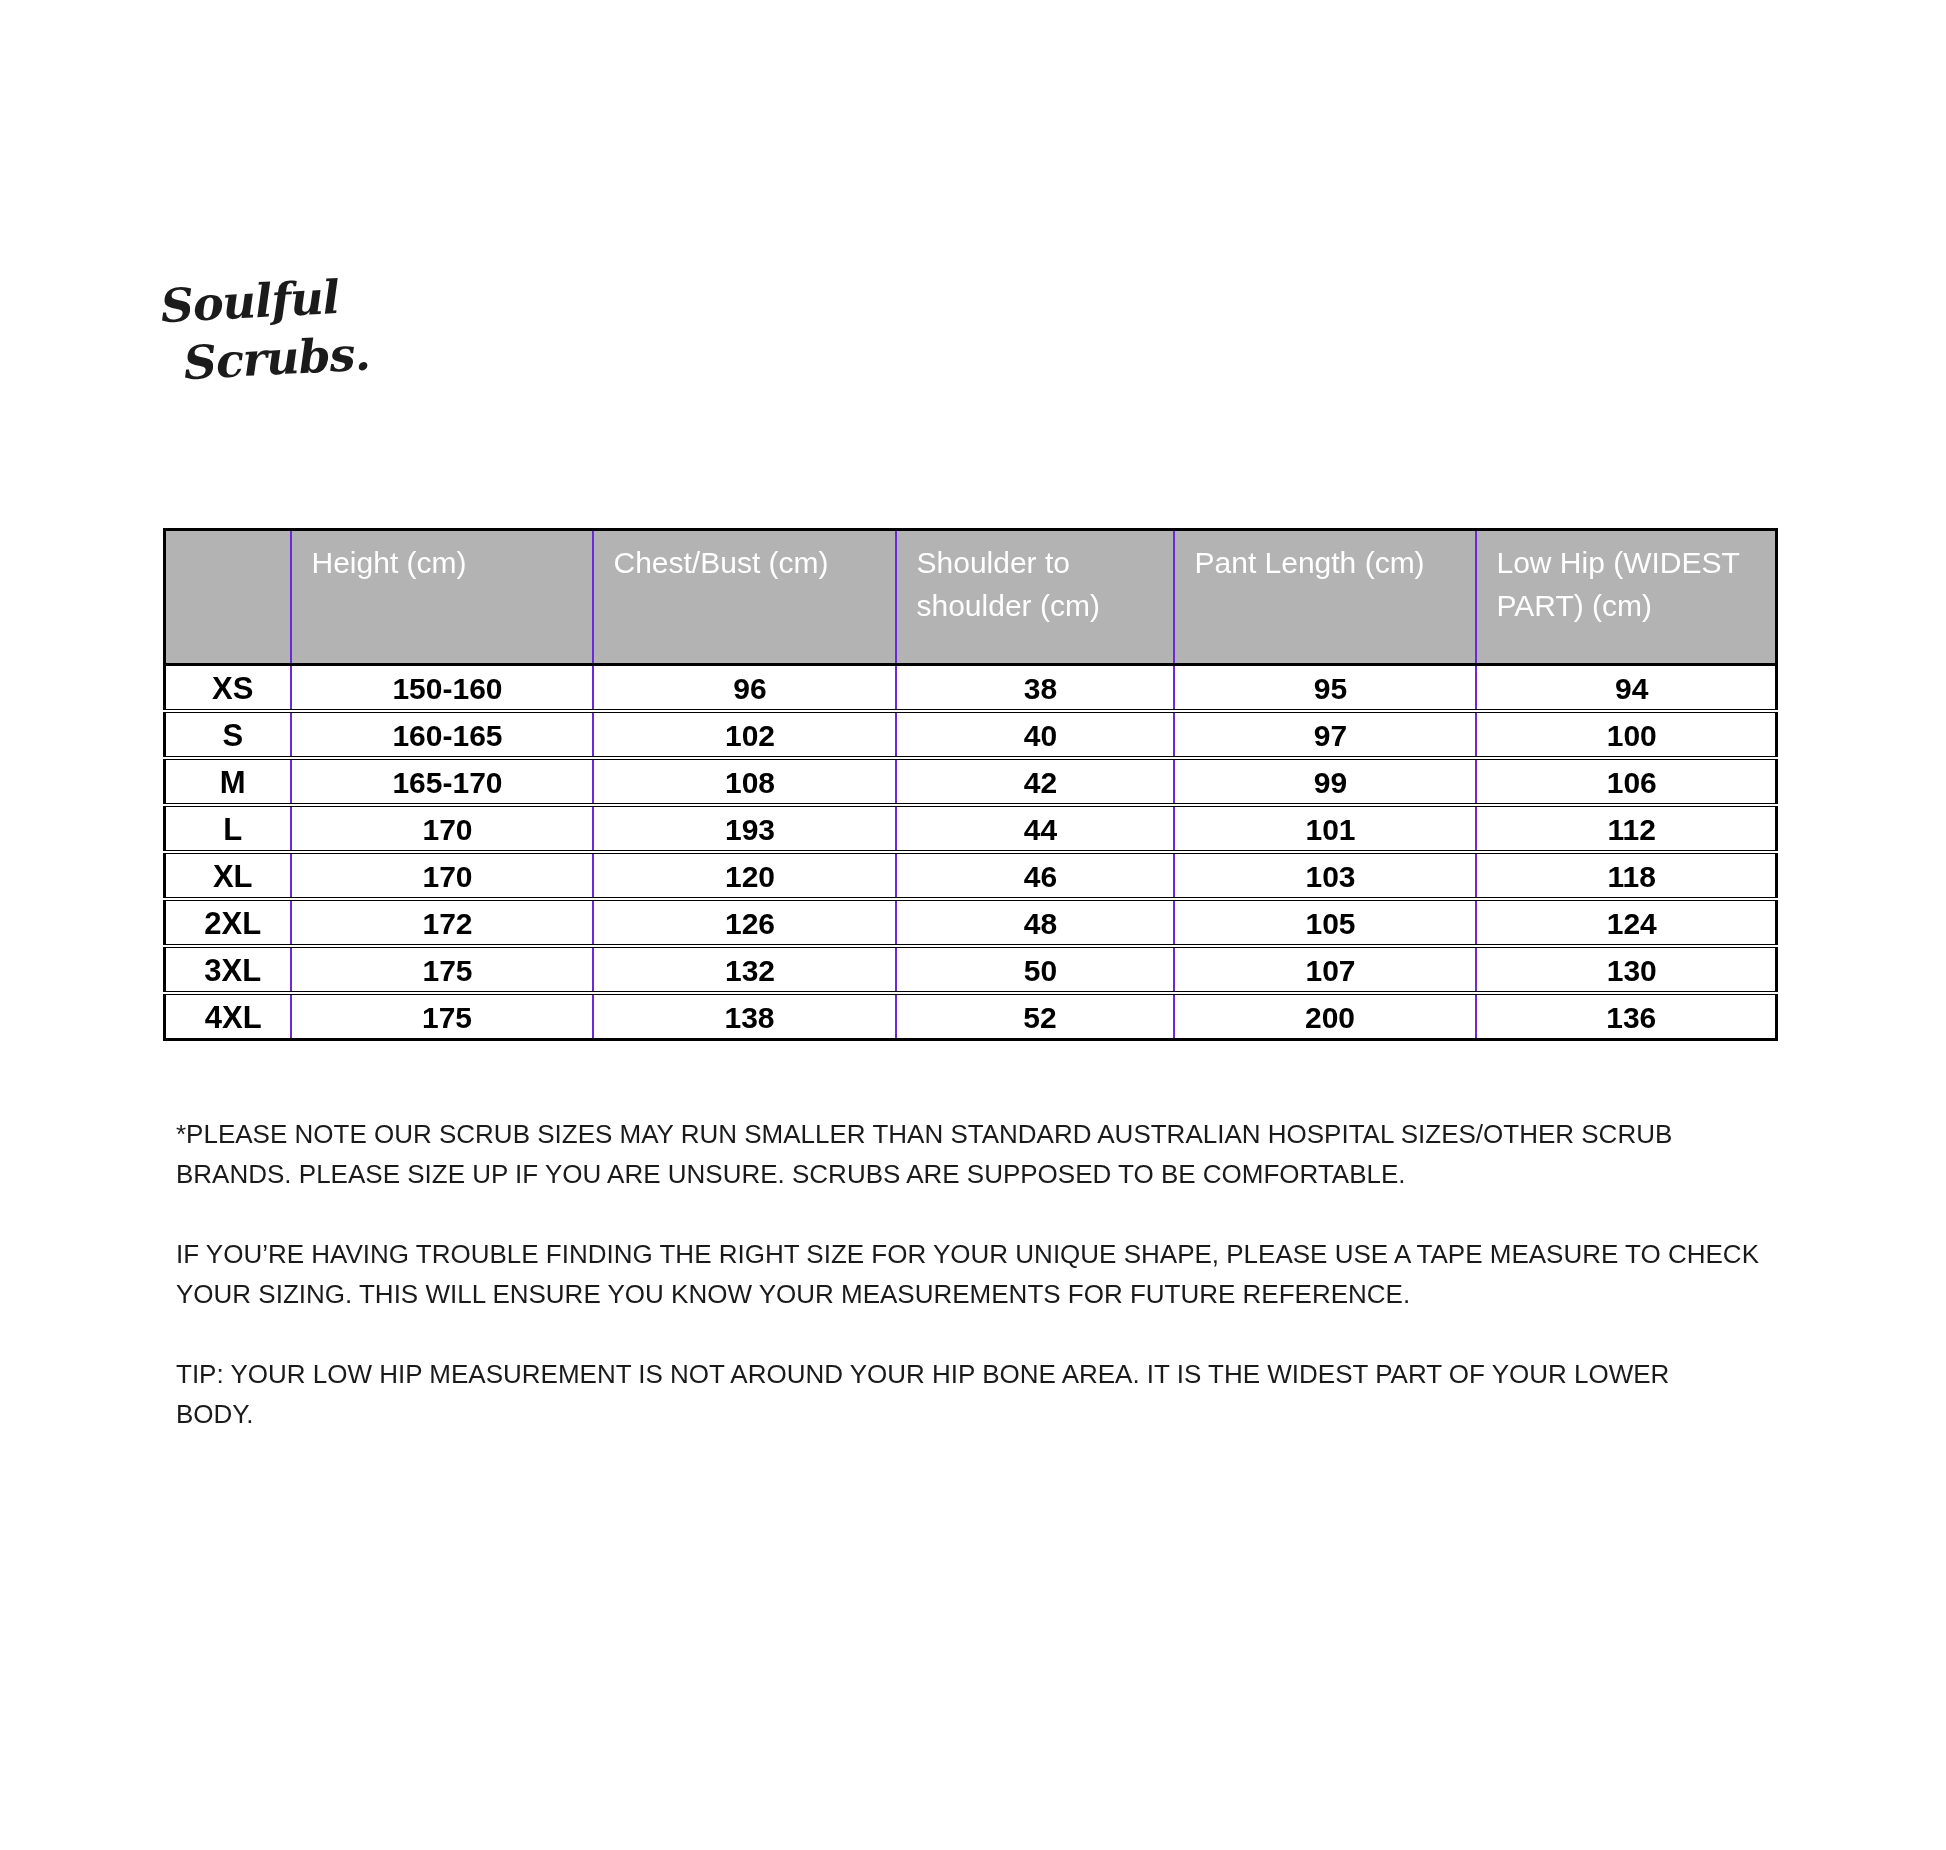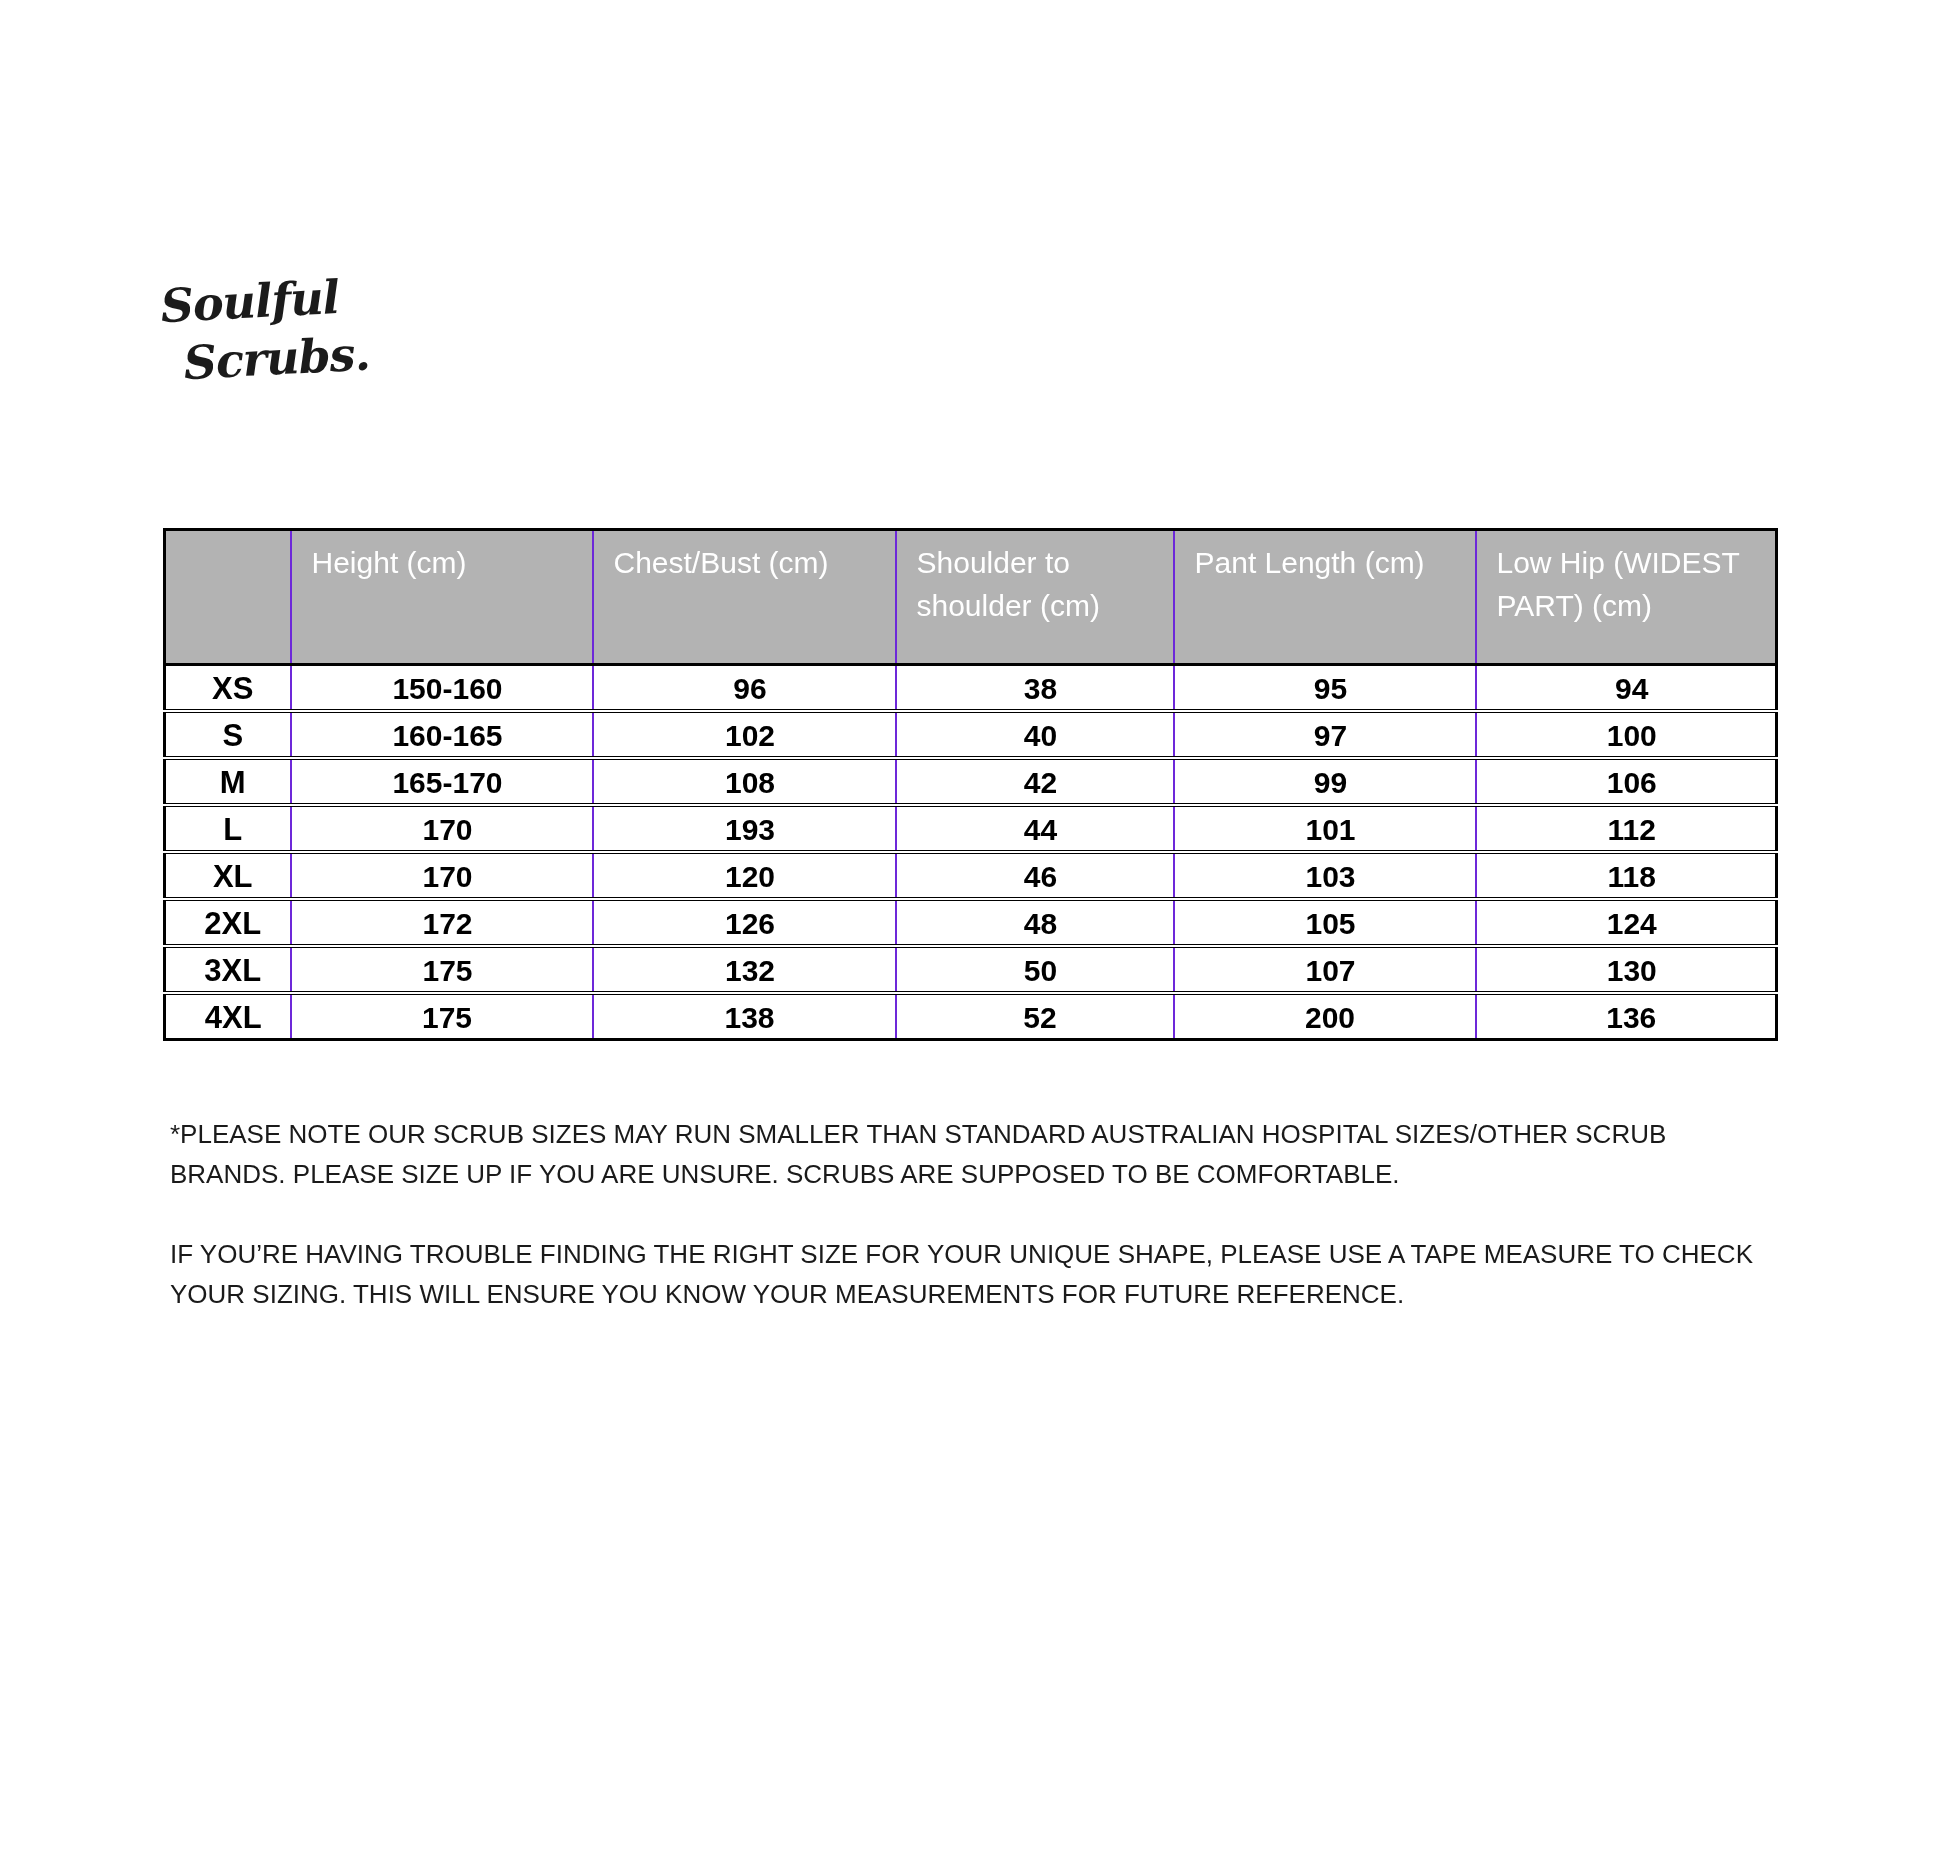--- a/index.html
+++ b/index.html
@@ -86,21 +86,21 @@
   .notes {
     position: absolute;
     left: 160px;
     top: 1114px;
     width: 1650px;
     font-size: 26px;
     line-height: 40px;
     color: #1a1a1a;
   }
   .notes p {
-    margin: 0 0 40px 10px;
+    margin: 0 0 40px 16px;
     white-space: pre-line;
   }
 </style>
 </head>
 <body>
 
 <div class="page">
 
   <div class="logo">
     <div class="line1">Soulful</div>
@@ -192,15 +192,17 @@
         <td>136</td>
       </tr>
     </tbody>
   </table>
 
   <div class="notes">
     <p>*PLEASE NOTE OUR SCRUB SIZES MAY RUN SMALLER THAN STANDARD AUSTRALIAN HOSPITAL SIZES/OTHER SCRUB
 BRANDS. PLEASE SIZE UP IF YOU ARE UNSURE. SCRUBS ARE SUPPOSED TO BE COMFORTABLE.</p>
     <p>IF YOU’RE HAVING TROUBLE FINDING THE RIGHT SIZE FOR YOUR UNIQUE SHAPE, PLEASE USE A TAPE MEASURE TO CHECK
 YOUR SIZING. THIS WILL ENSURE YOU KNOW YOUR MEASUREMENTS FOR FUTURE REFERENCE.</p>
+    <p>TIP: YOUR LOW HIP MEASUREMENT IS NOT AROUND YOUR HIP BONE AREA. IT IS THE WIDEST PART OF YOUR LOWER
+BODY.</p>
   </div>
 
 </div>
 
 </body></html>

